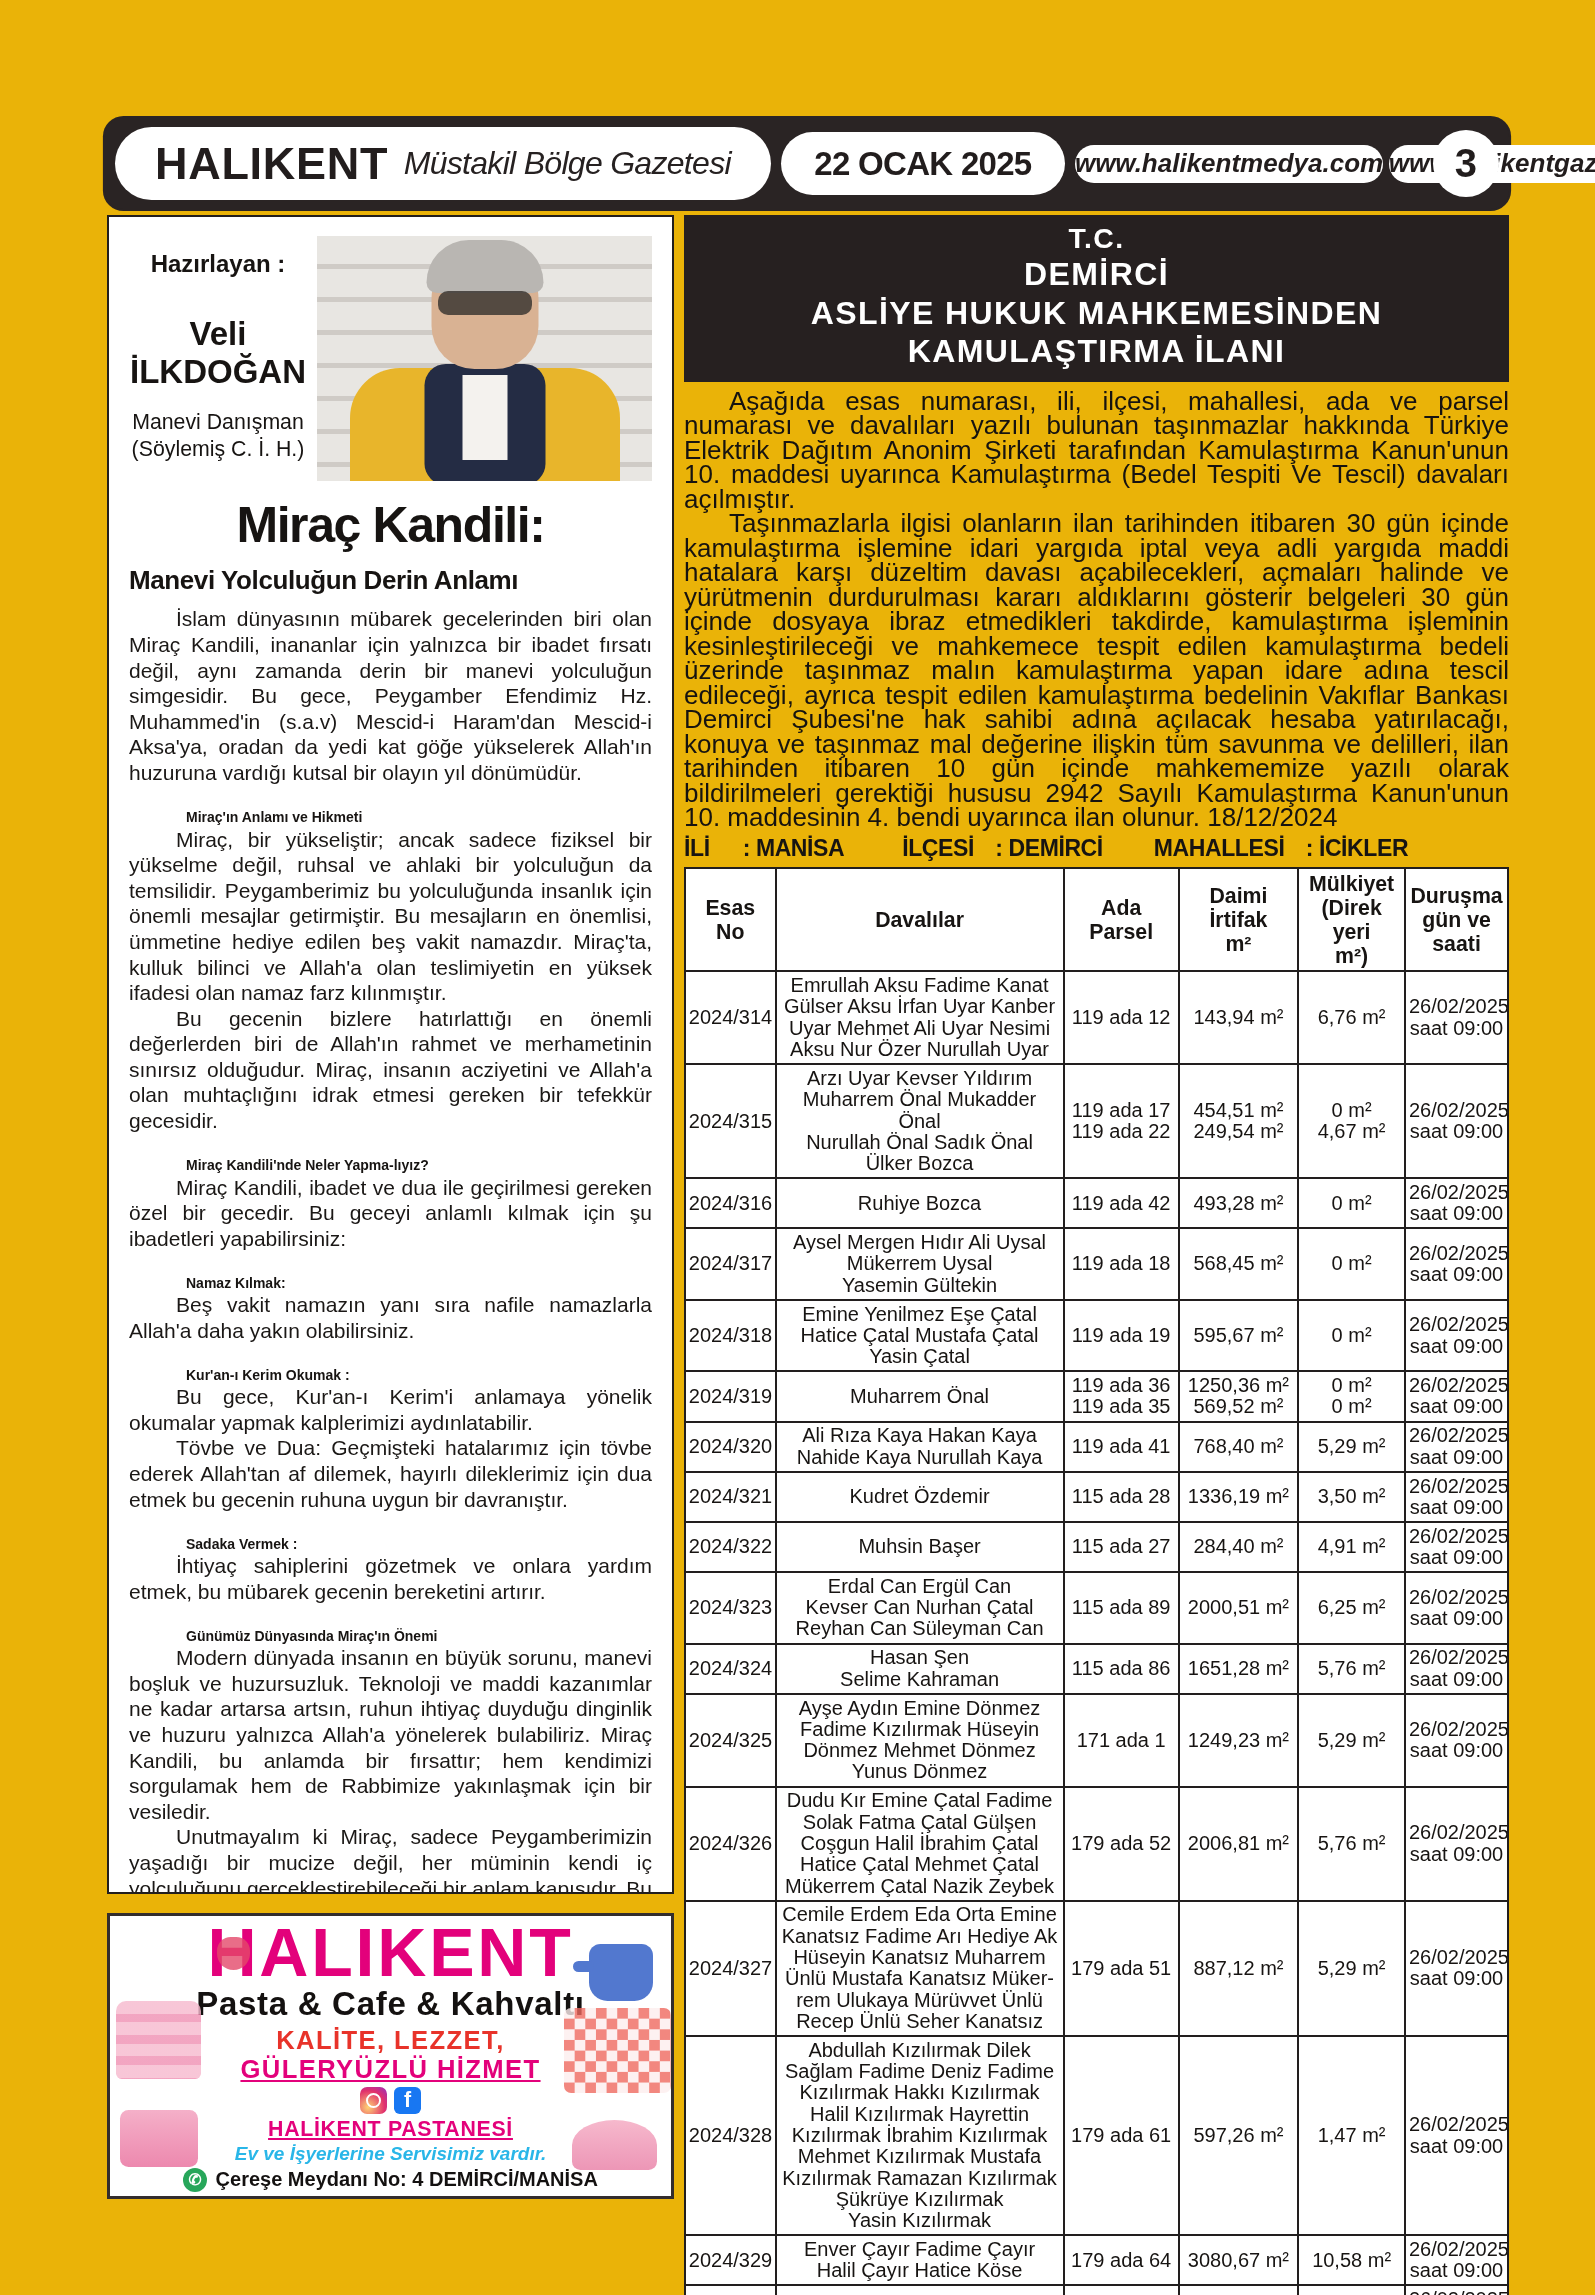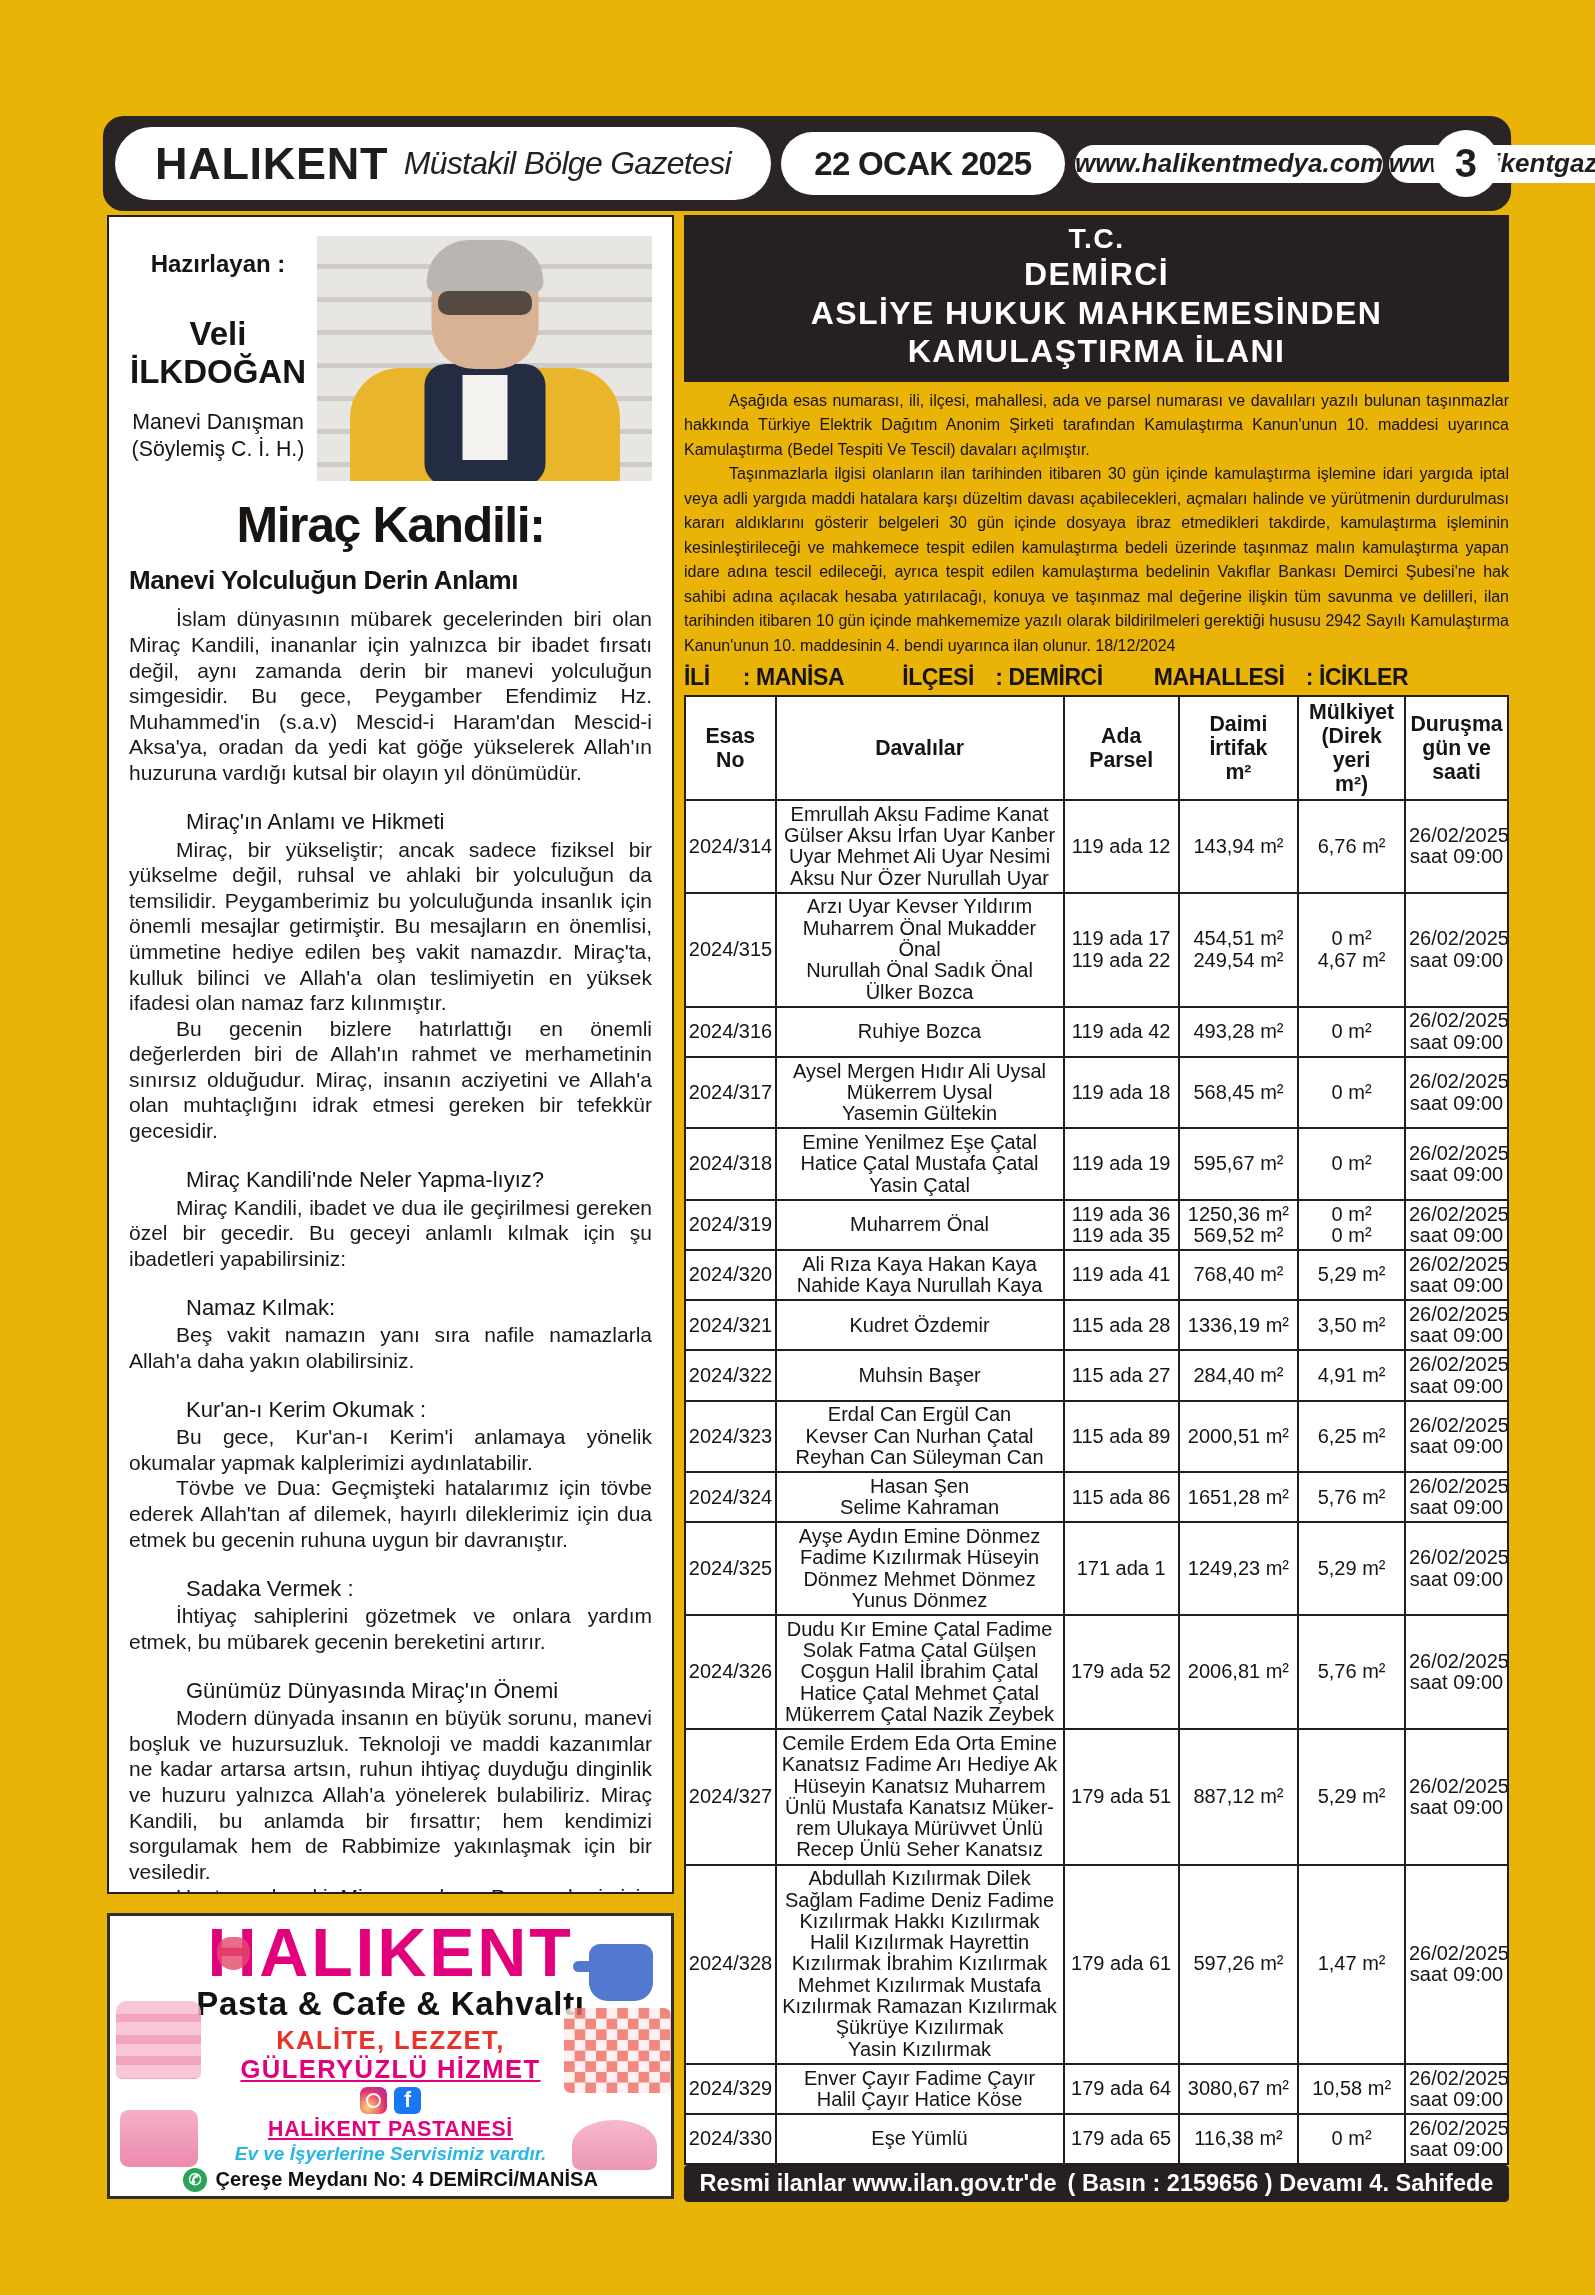--- a/index.html
+++ b/index.html
@@ -39,21 +39,21 @@
   .p-hair{position:absolute;left:50%;top:4.3px;transform:translateX(-50%);width:117px;height:53px;background:#b9b6b2;border-radius:57px 57px 14.2px 14.2px;}
   .p-glasses{position:absolute;left:50%;top:55px;transform:translateX(-50%);width:94px;height:24px;background:#3c3733;border-radius:10px;opacity:.85;}
   .p-body{position:absolute;left:50%;top:132px;transform:translateX(-50%);width:270px;height:121px;background:#e8b52b;border-radius:50px 50px 0 0;}
   .p-scarf{position:absolute;left:50%;top:128px;transform:translateX(-50%);width:121px;height:121px;background:#242c44;border-radius:21.3px;}
   .p-shirt{position:absolute;left:50%;top:139px;transform:translateX(-50%);width:45px;height:85px;background:#f4f2ee;}
 
   .article-title{font-size:50px;font-weight:900;text-align:center;letter-spacing:-1.4px;margin-top:15.6px;}
   .article-subtitle{font-size:26px;font-weight:bold;text-align:left;margin-top:11.4px;letter-spacing:-0.4px;}
   .sections{margin-top:10px;}
   .sec-p{font-size:21px;line-height:25.6px;text-align:justify;text-indent:47px;color:#1b1816;}
-  .sec-h{font-size:22px;font-weight:normal;margin-top:23.5px;margin-bottom:1.4px;padding-left:57px;}
+  .sec-h{font-size:14px;font-weight:bold;margin-top:23.5px;margin-bottom:1.4px;padding-left:57px;}
 
   
   .ad-box{border:3.6px solid #332d2d;box-sizing:border-box;margin-top:18.5px;height:286px;background:#fff;position:relative;
     text-align:center;overflow:hidden;padding-top:5.7px;}
   .ad-brand{font-size:68px;font-weight:900;color:#e3017b;letter-spacing:2.8px;line-height:0.92;}
   .ad-line2{font-size:33px;font-weight:900;color:#141110;letter-spacing:0.7px;margin-top:1.4px;}
   .ad-line3{font-size:25.6px;font-weight:900;color:#e8332a;margin-top:2.8px;letter-spacing:1.4px;}
   .ad-line4{font-size:25.6px;font-weight:900;color:#e3017b;letter-spacing:1.4px;text-decoration:underline;}
   .ad-social{display:flex;justify-content:center;gap:7.1px;margin-top:2.8px;}
   .ig{width:27px;height:27px;border-radius:7.1px;background:radial-gradient(circle at 30% 75%,#fed373,#e1306c 60%,#962fbf);display:flex;align-items:center;justify-content:center;}
@@ -74,21 +74,21 @@
   .pot:before{content:"";position:absolute;left:-15.6px;top:17px;width:21.3px;height:11.4px;background:#2857c4;border-radius:5.7px;}
   .cloth{right:0;top:92px;width:107px;height:85px;background:repeating-conic-gradient(#ef6a60 0 25%,#fdeeee 0 50%) 0 0/21.3px 21.3px;border-radius:7.1px;}
   .berry{left:107px;top:21.3px;width:33px;height:33px;background:#e4486a;border-radius:50% 50% 60% 60%;}
   .tart{right:14.2px;bottom:25.6px;width:85px;height:50px;background:linear-gradient(#f4a7c0,#e87ca4);border-radius:50% 50% 8.5px 8.5px;}
 
   
   .court-header{background:#262020;color:#fff;text-align:center;padding:7.1px 0 11.4px;}
   .ch-line1{font-size:28.4px;font-weight:bold;letter-spacing:1.4px;}
   .ch-line{font-size:32px;font-weight:bold;letter-spacing:1.4px;margin-top:1.4px;}
   .legal{margin-top:7.1px;}
-  .legal-p{font-size:16px;line-height:24.5px;text-align:justify;text-indent:45px;color:#161310;}
+  .legal-p{font-size:26px;line-height:24.5px;text-align:justify;text-indent:45px;color:#161310;}
   .loc-line{display:flex;font-size:23px;font-weight:bold;margin:5.7px 0 4.3px;letter-spacing:-0.4px;}
   .loc-line .lbl{}
   .loc-gap1{width:33px;} .loc-gap2{width:58px;} .loc-gap3{width:51px;} .loc-gap4{width:21.3px;}
 
   table.parcels{width:100%;border-collapse:collapse;border:2.8px solid #221e1e;background:#fff;table-layout:fixed;}
   table.parcels th,table.parcels td{border:2.1px solid #221e1e;font-size:20px;line-height:21.3px;text-align:center;
     padding:2.8px 2.8px;white-space:pre-line;vertical-align:middle;overflow:hidden;}
   table.parcels th{font-weight:bold;font-size:21.3px;line-height:24px;}
   col.c0{width:11%;} col.c1{width:35%;} col.c2{width:14%;} col.c3{width:14.5%;} col.c4{width:13%;} col.c5{width:12.5%;}
 

